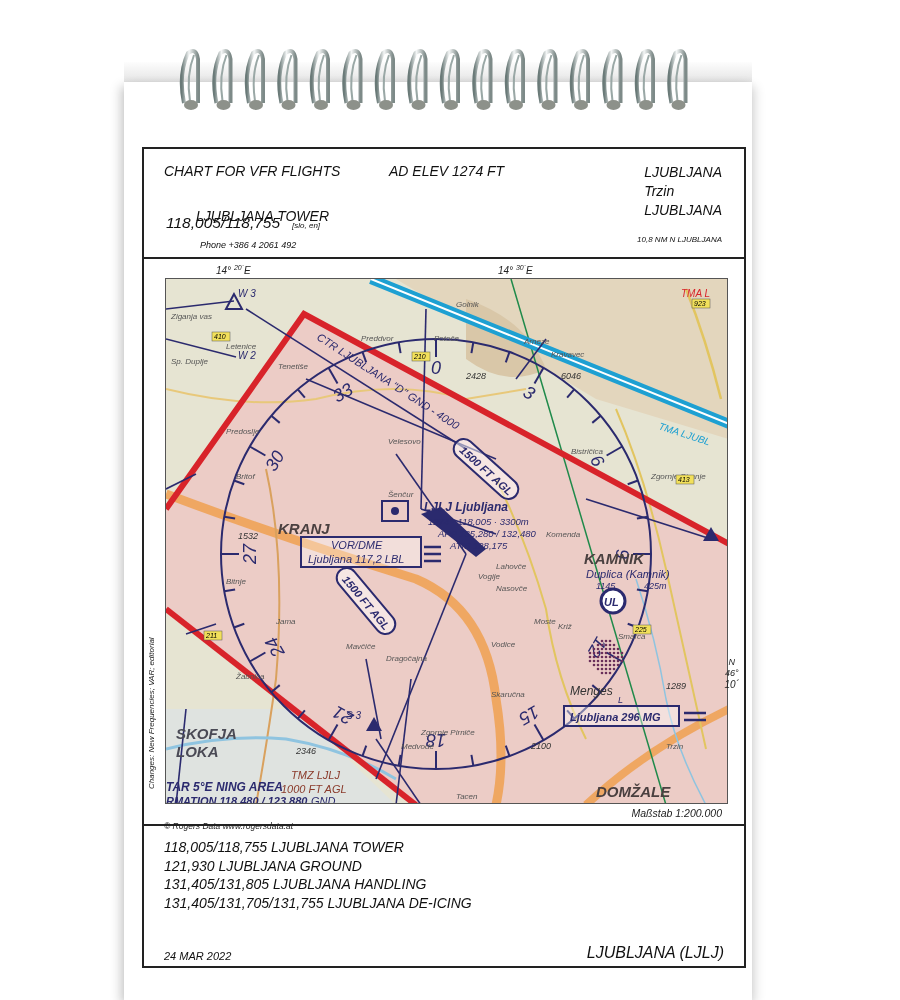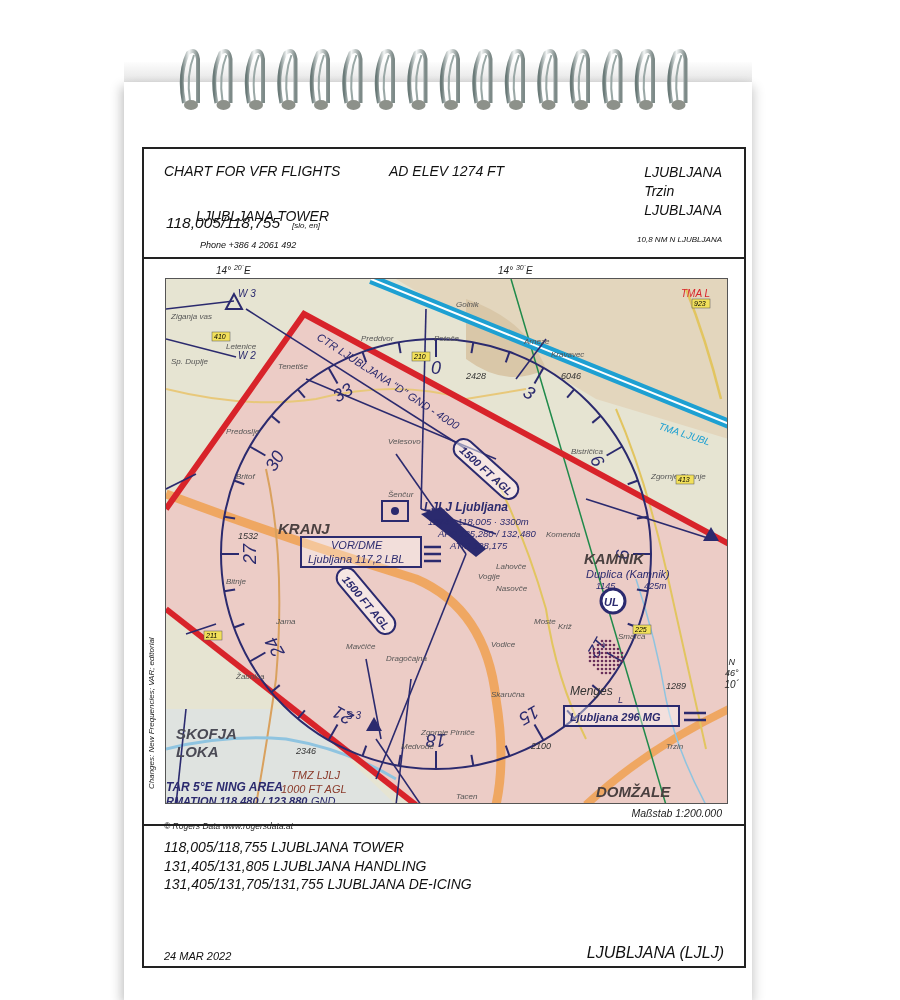--- a/index.html
+++ b/index.html
@@ -427,19 +427,20 @@
       <div>46°</div>
       <div class="d">10´</div>
     </div>
     <div class="copyright">© Rogers Data  www.rogersdata.at</div>
     <div class="scale">Maßstab 1:200.000</div>
   </div>
 
   <div class="footer">
     <ul class="freq-list">
       <li>118,005/118,755 LJUBLJANA TOWER</li>
+      <li>121,930 LJUBLJANA GROUND</li>
       <li>131,405/131,805 LJUBLJANA HANDLING</li>
       <li>131,405/131,705/131,755 LJUBLJANA DE-ICING</li>
     </ul>
     <div class="date">24 MAR 2022</div>
     <div class="airport">LJUBLJANA (LJLJ)</div>
   </div>
 </div>
 
 </body></html>

